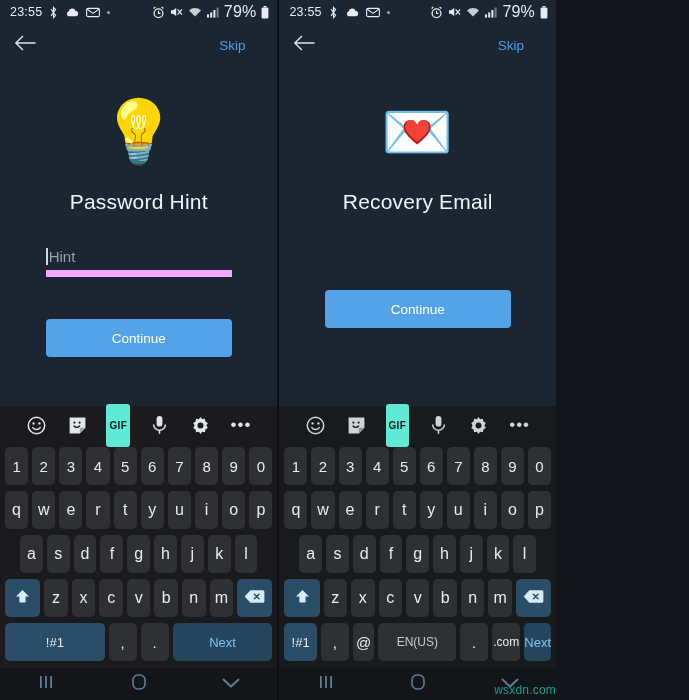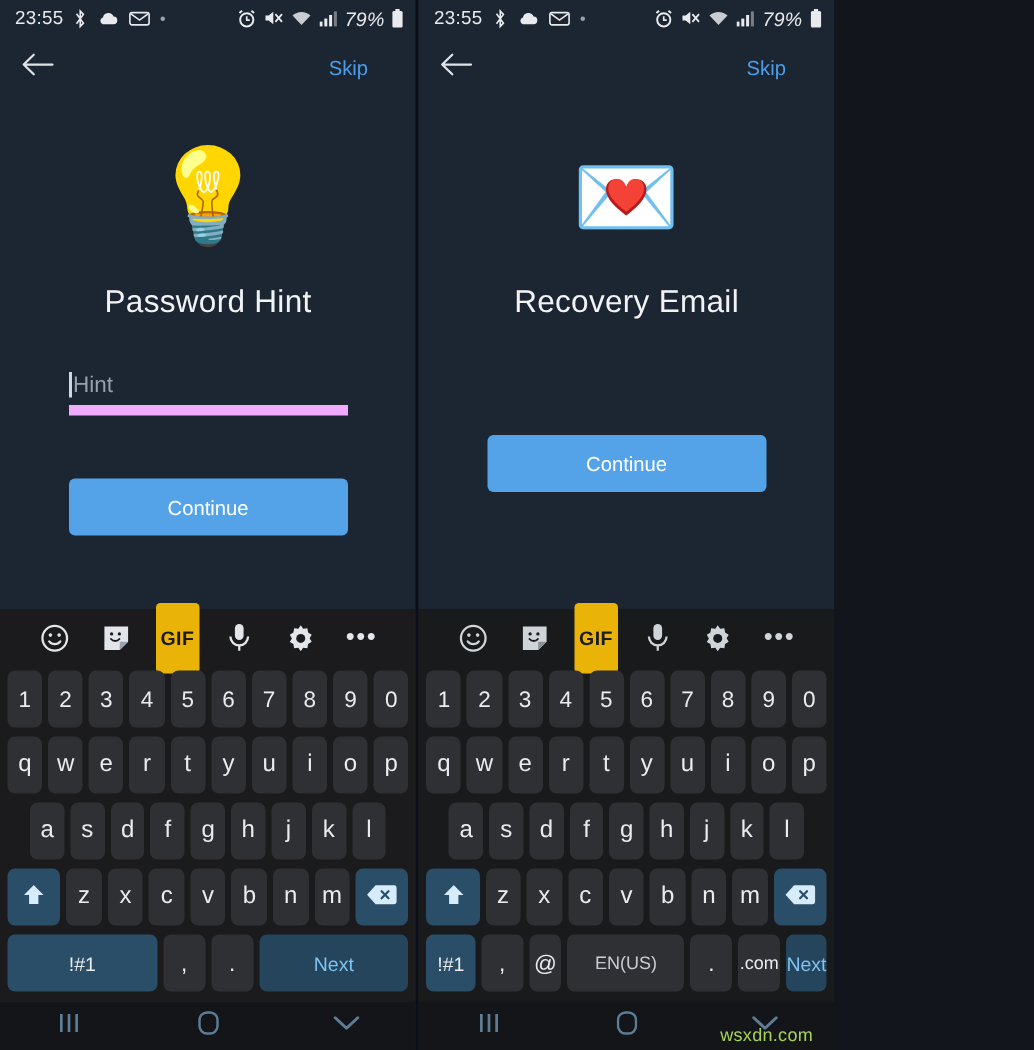--- a/index.html
+++ b/index.html
@@ -24,21 +24,21 @@
     display: flex; align-items: center;
     padding: 0 8px 0 10px;
     color: #e8eaed; font-size: 12px;
     letter-spacing: .2px;
   }
   .sb-left { display: flex; align-items: center; gap: 7px; }
   .sb-right { display: flex; align-items: center; gap: 5px; margin-left: auto; }
   .sb-time { font-size: 12.5px; }
   .sb-ico { display: inline-flex; align-items: center; justify-content: center; }
   .sb-dot { width: 3px; height: 3px; border-radius: 50%; background: #9aa3ad; }
-  .sb-batt { font-size: 13px; font-style: italic; }
+  .sb-batt { font-size: 16px; }
 
   
   .appbar {
     height: 42px; flex: 0 0 42px;
     display: flex; align-items: center;
     padding: 0 32px 0 12px;
   }
   .back-btn { width: 26px; height: 26px; display: flex; align-items: center; justify-content: center; cursor: pointer; }
   .skip {
     margin-left: auto; color: #4b9eea; font-size: 13.5px; cursor: pointer;
@@ -91,22 +91,22 @@
   .kb-toolbar {
     height: 38px; display: flex; align-items: center;
     padding: 0 14px;
   }
   .kb-tool {
     flex: 1 1 0; display: flex; align-items: center; justify-content: center;
     cursor: pointer; color: #e2e6ea;
   }
   .phone.right .kb-tool { color: #cfd4d9; }
   .gif-badge {
-    font-size: 13px; font-weight: bold; color: #1b1b1d;
-    background: #eab308; border-radius: 3px; padding: 16px 3px; letter-spacing: .3px;
+    font-size: 10px; font-weight: bold; color: #1b1b1d;
+    background: #5eead4; border-radius: 3px; padding: 16px 3px; letter-spacing: .3px;
   }
   .dots { font-size: 17px; letter-spacing: 1px; line-height: .6; }
 
   .kb-row { display: flex; justify-content: center; gap: 4px; padding: 3px 3px; }
   .key {
     background: #2f3033; border-radius: 5px;
     color: #e9ecef; font-size: 15px;
     height: 38px; flex: 1 1 0;
     display: flex; align-items: center; justify-content: center;
     cursor: pointer; user-select: none;
@@ -127,22 +127,22 @@
   
   .navbar {
     flex: 0 0 32px; height: 32px;
     background: #141518;
     display: flex; align-items: center; justify-content: space-around;
     position: relative;
   }
   .phone.right .navbar { background: #141518; }
   .nav-btn { width: 48px; display: flex; align-items: center; justify-content: center; cursor: pointer; }
   .watermark {
-    position: absolute; right: 14px; bottom: 3px;
-    color: #bef264; font-size: 12px; letter-spacing: .2px;
+    position: absolute; right: 0; bottom: 3px;
+    color: #14b8a6; font-size: 12px; letter-spacing: .2px;
     opacity: .85; pointer-events: none;
   }
 </style>
 </head>
 <body>
 
 <div class="screens">
 
   <div class="phone left">
 

